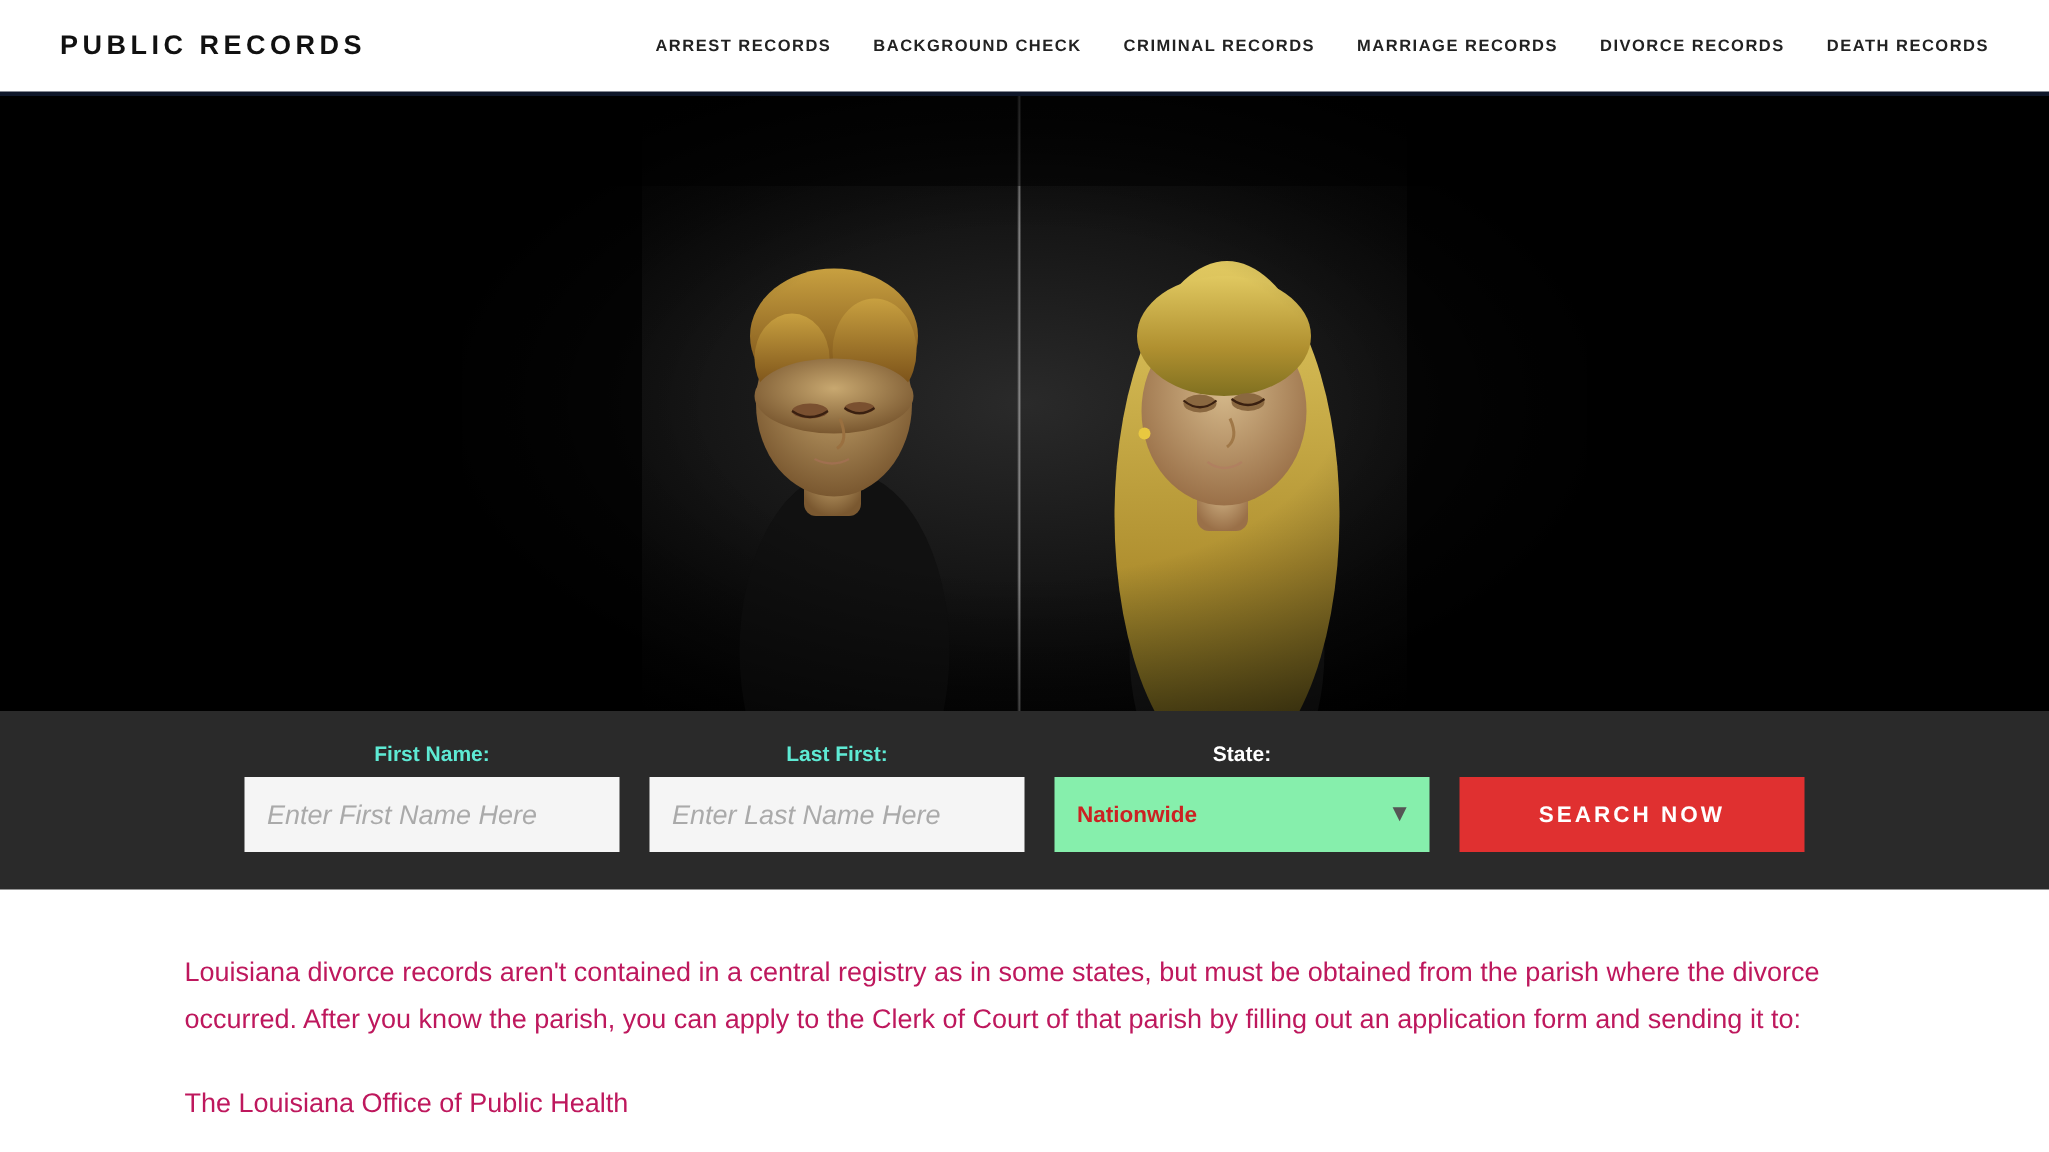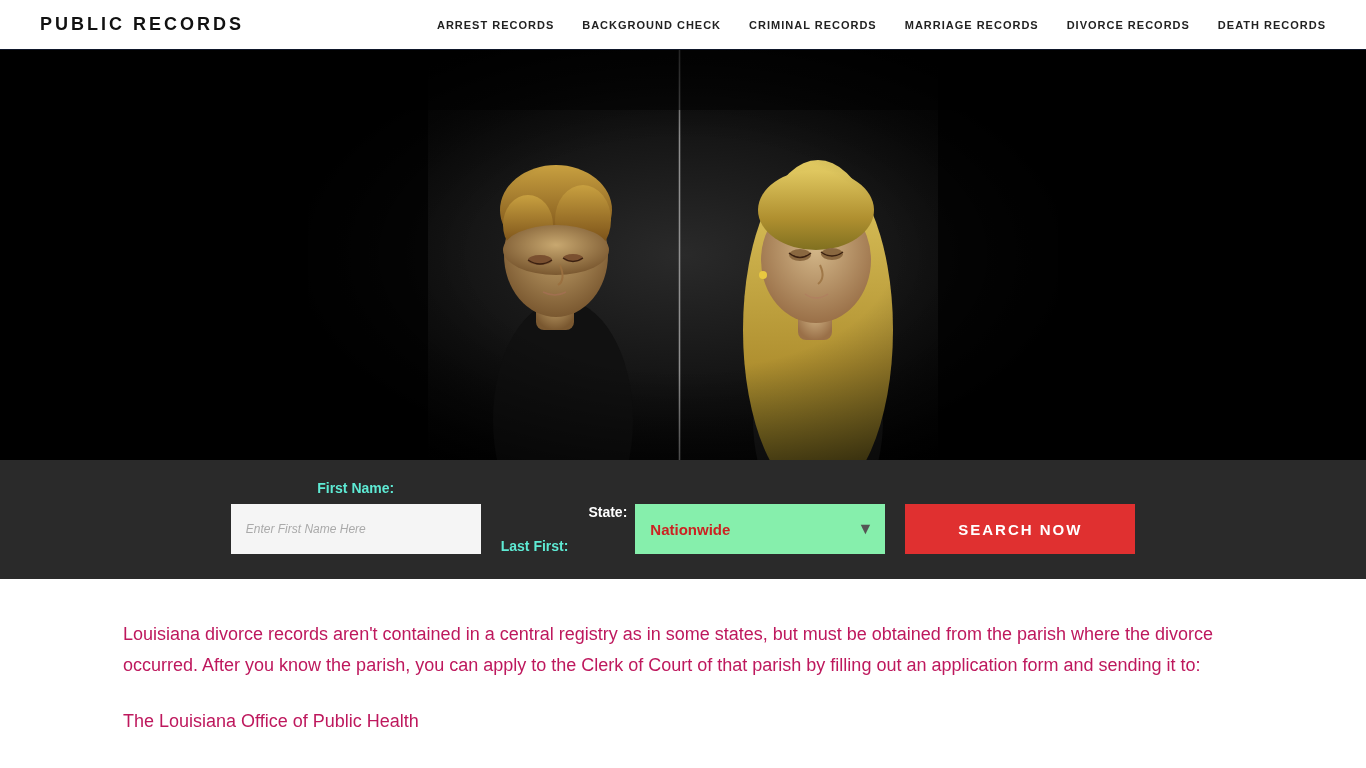--- a/index.html
+++ b/index.html
@@ -15,22 +15,22 @@
       min-height: 768px;
     }
 
     
     header {
       display: flex;
       align-items: center;
       justify-content: space-between;
       background: #fff;
       padding: 0 40px;
-      height: 50px;
-      border-bottom: 1px solid #0f172a;
+      height: 64px;
+      border-bottom: 3px solid #0f172a;
     }
 
     .site-logo {
       font-size: 18px;
       font-weight: 900;
       letter-spacing: 3px;
       color: #111;
       text-transform: uppercase;
     }
 
@@ -94,33 +94,33 @@
       font-weight: 600;
       text-align: center;
     }
 
     .search-field input {
       width: 250px;
       height: 50px;
       padding: 0 15px;
       border: none;
       background: #f5f5f5;
-      font-size: 12px;
+      font-size: 18px;
       color: #999;
       outline: none;
     }
 
     .search-field input::placeholder {
       color: #aaa;
       font-style: italic;
     }
 
     .state-field {
       display: flex;
-      flex-direction: row;
+      flex-direction: column;
       gap: 8px;
     }
 
     .state-field label {
       color: #fff;
       font-size: 14px;
       font-weight: 600;
       text-align: center;
     }
 
@@ -302,20 +302,21 @@
   </svg>
 </div>
 
 <div class="search-section">
   <div class="search-field">
     <label>First Name:</label>
     <input type="text" placeholder="Enter First Name Here" style="">
   </div>
   <div class="search-field">
     <label>Last First:</label>
+    <input type="text" placeholder="Enter Last Name Here" style="">
   </div>
   <div class="state-field">
     <label>State:</label>
     <div class="state-select-wrapper">
       <select>
         <option value="Nationwide">Nationwide</option>
         <option>Alabama</option>
         <option>Alaska</option>
         <option>Arizona</option>
         <option>Arkansas</option>

